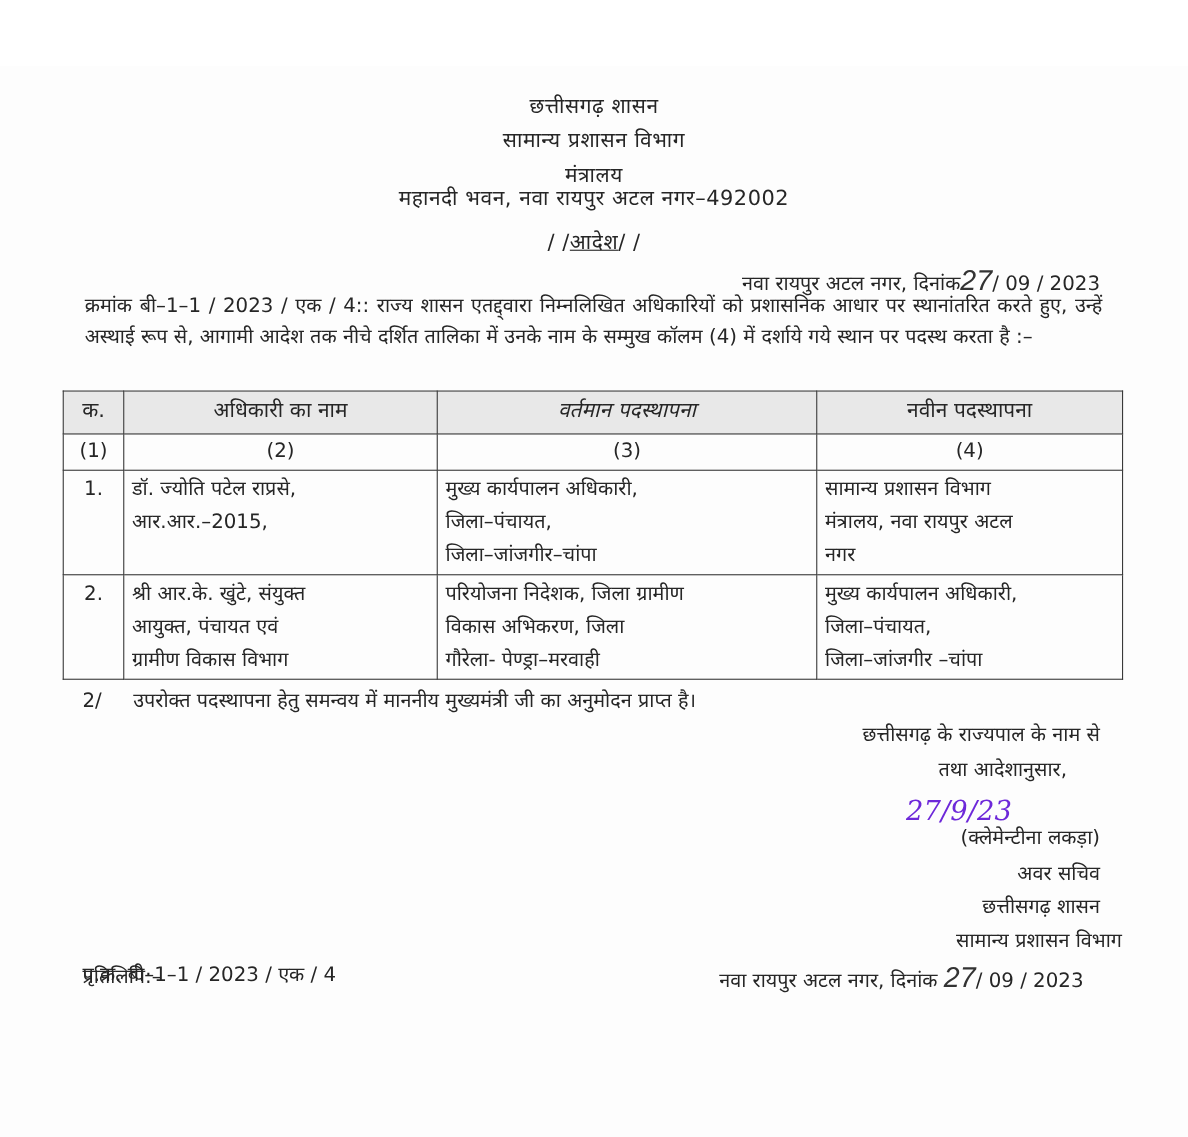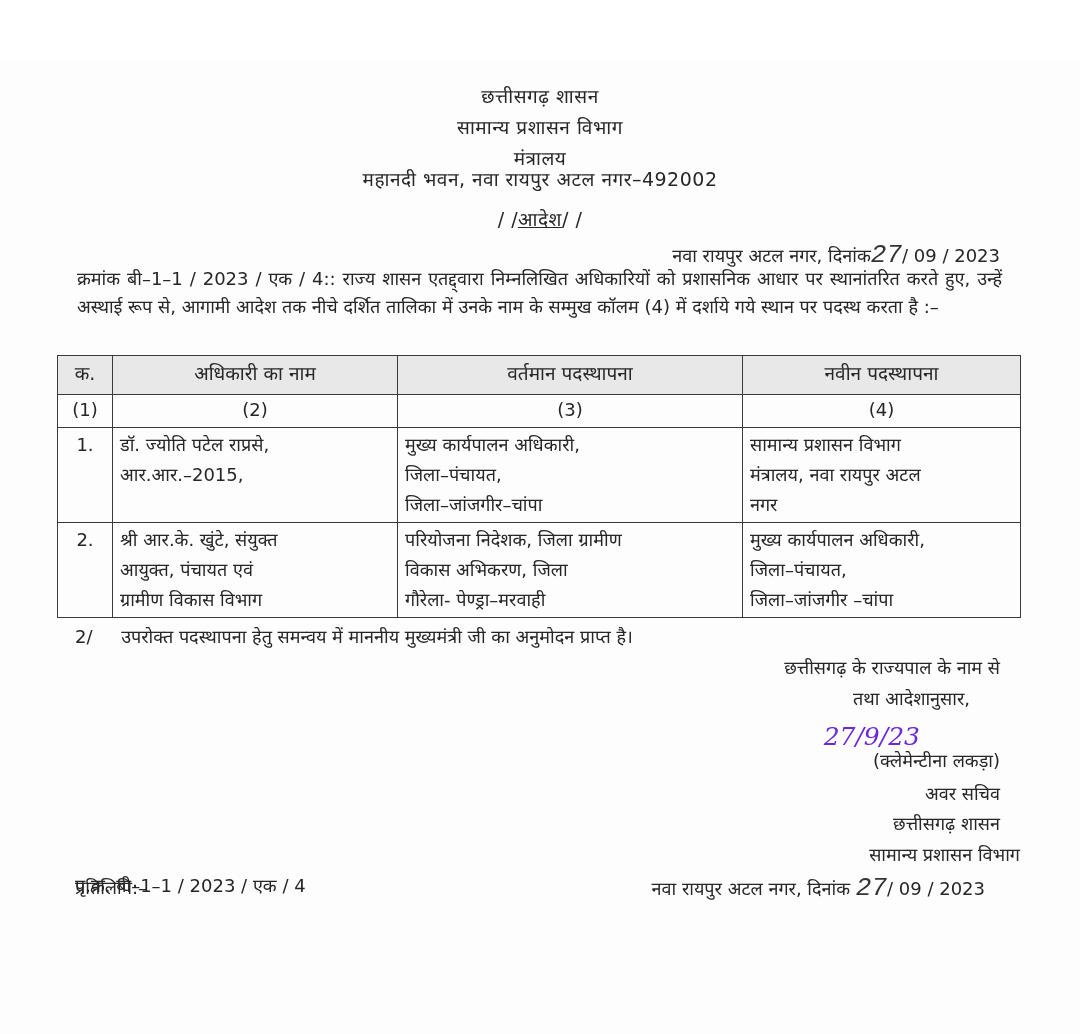--- a/index.html
+++ b/index.html
@@ -31,21 +31,21 @@
       letter-spacing: 0.5px;
     }
     .hdr.l1 { top: 83px; }
     .hdr.l2 { top: 114px; }
     .hdr.l3 { top: 145px; }
     .hdr.l4 { top: 166px; }
     .hdr.l5 { top: 206px; }
     .hdr.l5 .u { text-decoration: underline; }
     .abs { position: absolute; font-size: 18px; white-space: nowrap; }
     .date1 { top: 240px; right: 80px; }
-    .hand { font-family: Liberation Mono, monospace; font-style: italic; font-size: 26px; color: #333; }
+    .hand { font-family: Liberation Sans, sans-serif; font-style: italic; font-size: 26px; color: #333; }
     .para {
       position: absolute;
       left: 77px;
       top: 265px;
       width: 925px;
       font-size: 18px;
       line-height: 28px;
       text-align: justify;
       text-align-last: left;
     }
@@ -70,21 +70,21 @@
       height: 34px;
       font-size: 19px;
     }
     table.order thead tr.h2 th {
       text-align: center;
       height: 28px;
       line-height: 26px;
     }
     table.order td.num { text-align: center; width: 40px; }
     .col2 { width: 270px; }
-    .col3 { width: 330px; }
+    .col3 { width: 330px; font-style: italic; }
     .cellline { display: block; }
     .note { top: 624px; left: 75px; }
     .sig { position: absolute; left: 620px; width: 380px; text-align: right; font-size: 18px; }
     .sig.s1 { top: 655px; }
     .sig.s2 { top: 686px; left: 610px; width: 360px; }
     .sig.s3 { top: 722px; left: 660px; width: 260px; }
     .sig.s4 { top: 748px; }
     .sig.s5 { top: 781px; }
     .sig.s6 { top: 811px; }
     .sig.s7 { top: 842px; left: 640px; width: 380px; }

